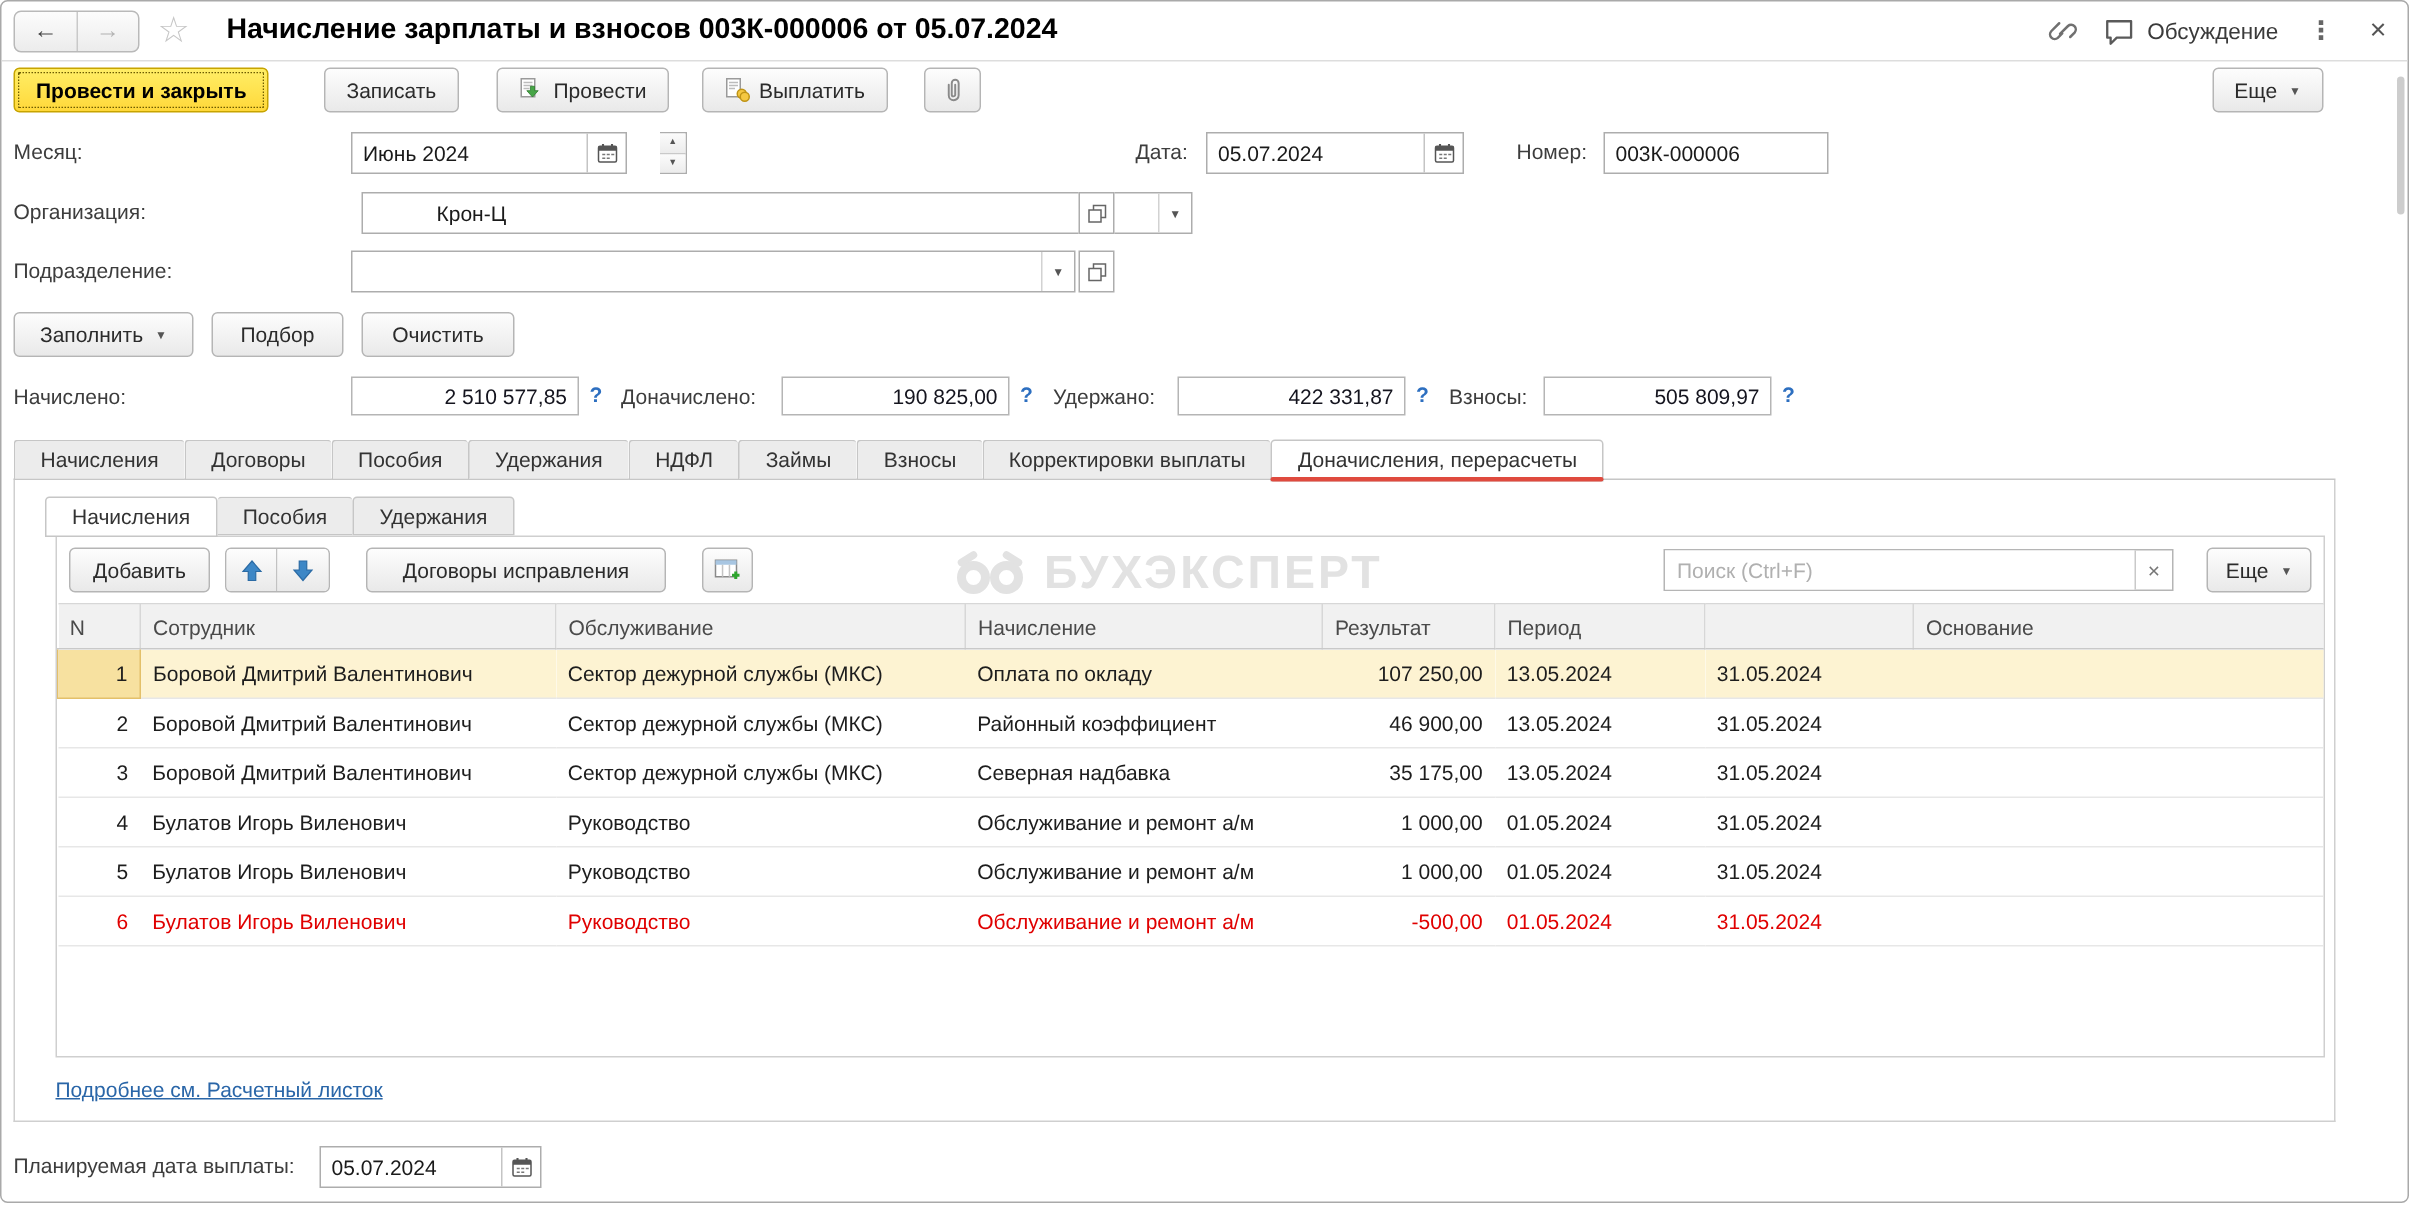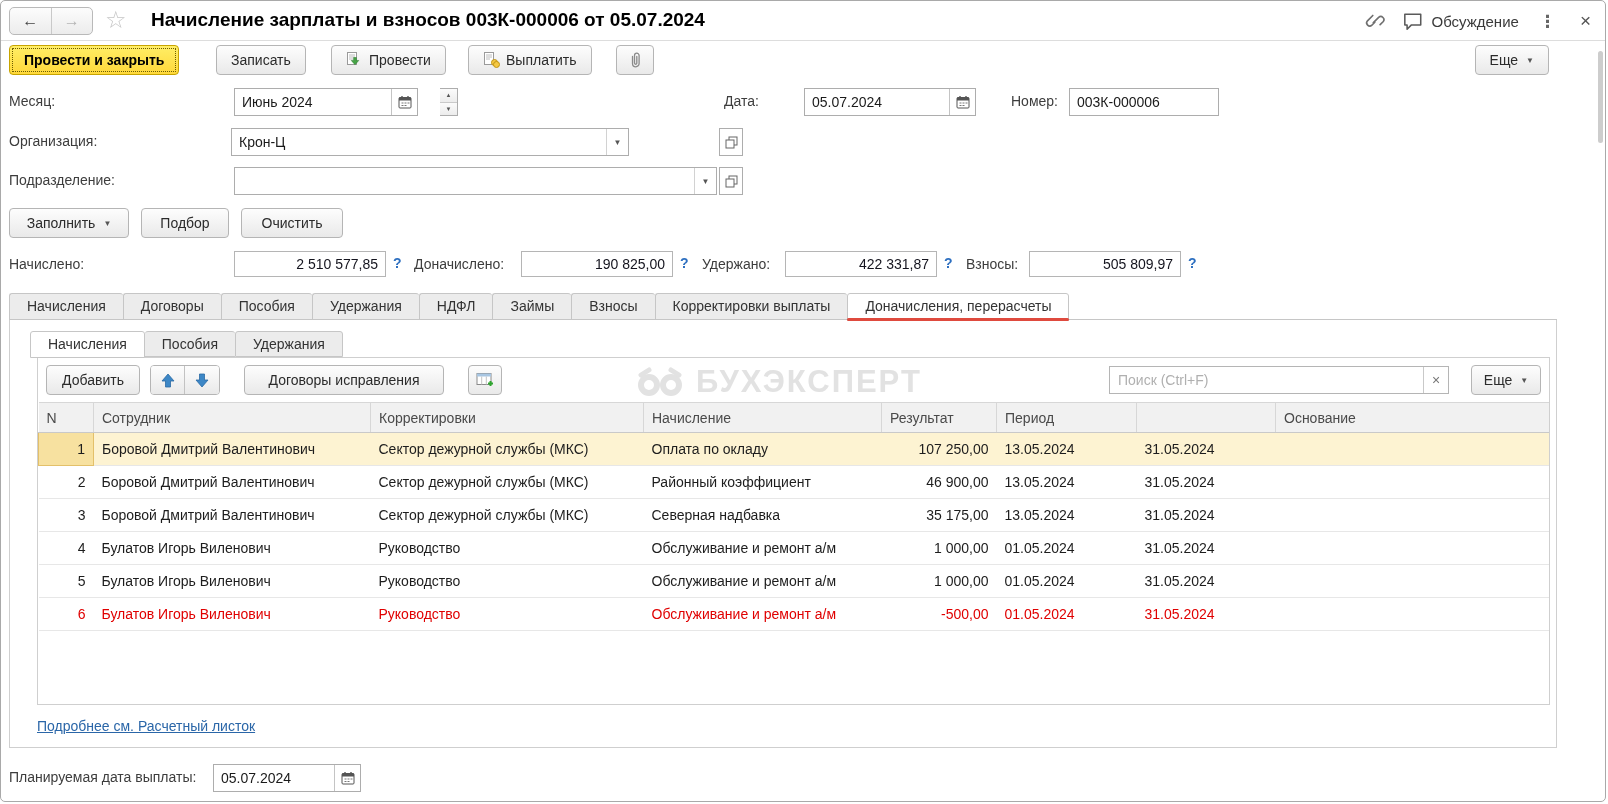--- a/index.html
+++ b/index.html
@@ -180,39 +180,39 @@
             <rect x="1" y="2.5" width="12" height="3" fill="#555"></rect>
             <path d="M4 1v3M10 1v3" stroke="#555" stroke-width="1.4"></path>
             <path d="M3.5 8h2M6.5 8h2M9.5 8h2M3.5 10.5h2M6.5 10.5h2" stroke="#777"></path>
           </svg>
       </span>
     </div>
     <div class="spin" style="left:431px;">
       <span>▲</span>
       <span>▼</span>
     </div>
-    <span class="flabel" style="left:715px;">Дата:</span>
+    <span class="flabel" style="left:748px;">Дата:</span>
     <div class="fieldwrap" style="left:795px; width:172px;">
       <input value="05.07.2024" style="">
       <span class="cell-cal">
         <svg width="14" height="14" viewBox="0 0 14 14">
             <rect x="1" y="2.5" width="12" height="10.5" rx="1" fill="#fff" stroke="#555"></rect>
             <rect x="1" y="2.5" width="12" height="3" fill="#555"></rect>
             <path d="M4 1v3M10 1v3" stroke="#555" stroke-width="1.4"></path>
             <path d="M3.5 8h2M6.5 8h2M9.5 8h2M3.5 10.5h2M6.5 10.5h2" stroke="#777"></path>
           </svg>
       </span>
     </div>
     <span class="flabel" style="left:1002px;">Номер:</span>
     <input class="plain-input" style="left: 1060px; width: 150px;" value="003К-000006">
   </div>
 
   <div class="frow" style="top:127px; width:100%;">
     <span class="flabel" style="left:0;">Организация:</span>
-    <div class="fieldwrap" style="left:222px; width:398px;">
+    <div class="fieldwrap" style="left:232px; width:554px;padding-left:42px;">
       <input value="Крон-Ц" style="">
       <span class="cell-drop">▼</span>
     </div>
     <div class="openbtn" style="left:710px;">
       <span>
         <svg width="13" height="13" viewBox="0 0 13 13">
             <rect x="4" y="1" width="8" height="8" fill="#fff" stroke="#666"></rect>
             <rect x="1" y="4" width="8" height="8" fill="#fff" stroke="#666"></rect>
           </svg>
       </span>
@@ -341,21 +341,21 @@
             <col style="width:238px">
           <col style="width:115px">
             <col style="width:140px">
             <col style="width:139px">
             <col>
         </colgroup>
         <thead>
           <tr>
             <th>N</th>
             <th>Сотрудник</th>
-            <th>Корректировки</th>
+            <th>Обслуживание</th>
             <th>Начисление</th>
             <th>Результат</th>
             <th>Период</th>
             <th></th>
             <th>Основание</th>
           </tr>
         </thead>
         <tbody>
           <tr class="row-selected">
             <td class="num ncell">1</td>

